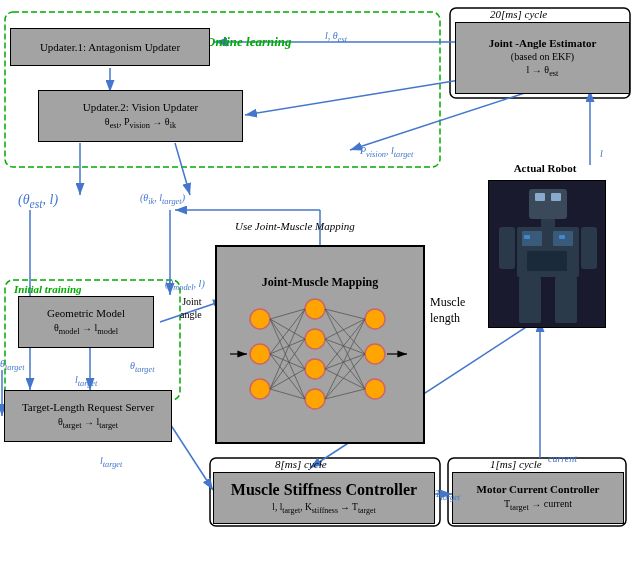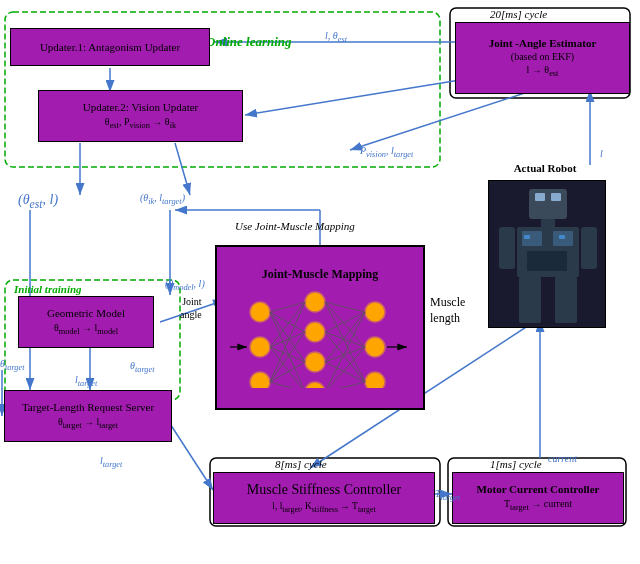--- a/index.html
+++ b/index.html
@@ -16,21 +16,21 @@
     .diagram-container {
       position: relative;
       width: 640px;
       height: 564px;
     }
 
     
     .box {
       position: absolute;
       border: 1.5px solid #000;
-      background: #a21caf;
+      background: #a3a3a3;
       text-align: center;
       display: flex;
       align-items: center;
       justify-content: center;
       flex-direction: column;
       padding: 4px 6px;
       line-height: 1.3;
     }
 
     
@@ -136,21 +136,21 @@
   <div class="box" style="position:absolute;top:296px;left:18px;width:136px;height:52px;border:1.5px solid #000;">
     <span style="font-size:11px;">Geometric Model</span>
     <span style="font-size:10px;">θ<sub>model</sub> → l<sub>model</sub></span>
   </div>
 
   <div class="box" style="position:absolute;top:390px;left:4px;width:168px;height:52px;border:1.5px solid #000;">
     <span style="font-size:11px;">Target-Length Request Server</span>
     <span style="font-size:10px;">θ<sub>target</sub> → l<sub>target</sub></span>
   </div>
 
-  <div class="box" style="position:absolute;top:245px;left:215px;width:210px;height:165px;border:2px solid #000;padding:20px;">
+  <div class="box" style="position:absolute;top:245px;left:215px;width:210px;height:199px;border:2px solid #000;padding:20px;">
     <span style="font-size:12px;font-weight:bold;margin-bottom:4px;">Joint-Muscle Mapping</span>
 
     <svg width="190" height="120">
 
       <circle cx="35" cy="25" r="10" fill="orange" stroke="#c66" stroke-width="1.5"></circle>
       <circle cx="35" cy="60" r="10" fill="orange" stroke="#c66" stroke-width="1.5"></circle>
       <circle cx="35" cy="95" r="10" fill="orange" stroke="#c66" stroke-width="1.5"></circle>
 
       <circle cx="90" cy="15" r="10" fill="orange" stroke="#c66" stroke-width="1.5"></circle>
       <circle cx="90" cy="45" r="10" fill="orange" stroke="#c66" stroke-width="1.5"></circle>
@@ -195,21 +195,21 @@
 
   <div style="position:absolute;top:295px;left:180px;font-size:10px;text-align:right;line-height:1.3;">
     Joint<br>angle
   </div>
 
   <div style="position:absolute;top:295px;left:430px;font-size:12px;text-align:left;line-height:1.3;">
     Muscle<br>length
   </div>
 
   <div class="box" style="position:absolute;top:472px;left:213px;width:222px;height:52px;border:1.5px solid #000;">
-    <span style="font-size:14px;font-weight:normal;">Muscle Stiffness Controller</span>
+    <span style="font-size:16px;font-weight:bold;">Muscle Stiffness Controller</span>
     <span style="font-size:9.5px;">l, l<sub>target</sub>, K<sub>stiffness</sub> → T<sub>target</sub></span>
   </div>
 
   <div class="box" style="position:absolute;top:472px;left:452px;width:172px;height:52px;border:1.5px solid #000;">
     <span style="font-size:11px;font-weight:bold;">Motor Current Controller</span>
     <span style="font-size:10px;">T<sub>target</sub> → current</span>
   </div>
 
   <div style="position:absolute;top:162px;left:490px;font-size:11px;font-weight:bold;text-align:center;width:110px;">
     Actual Robot

